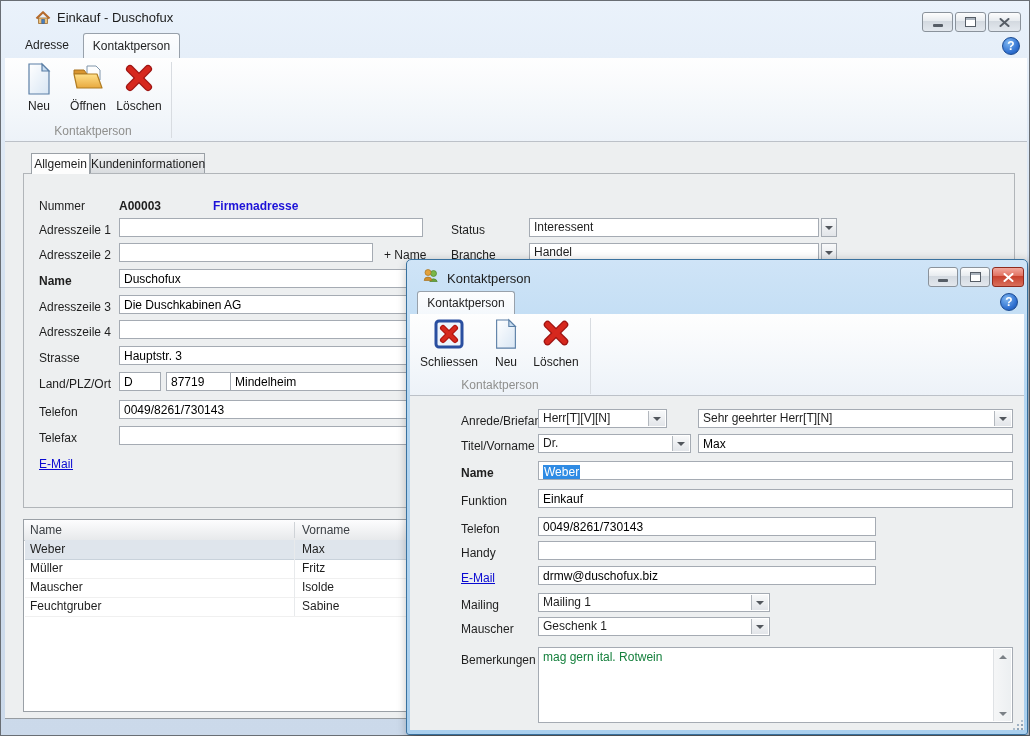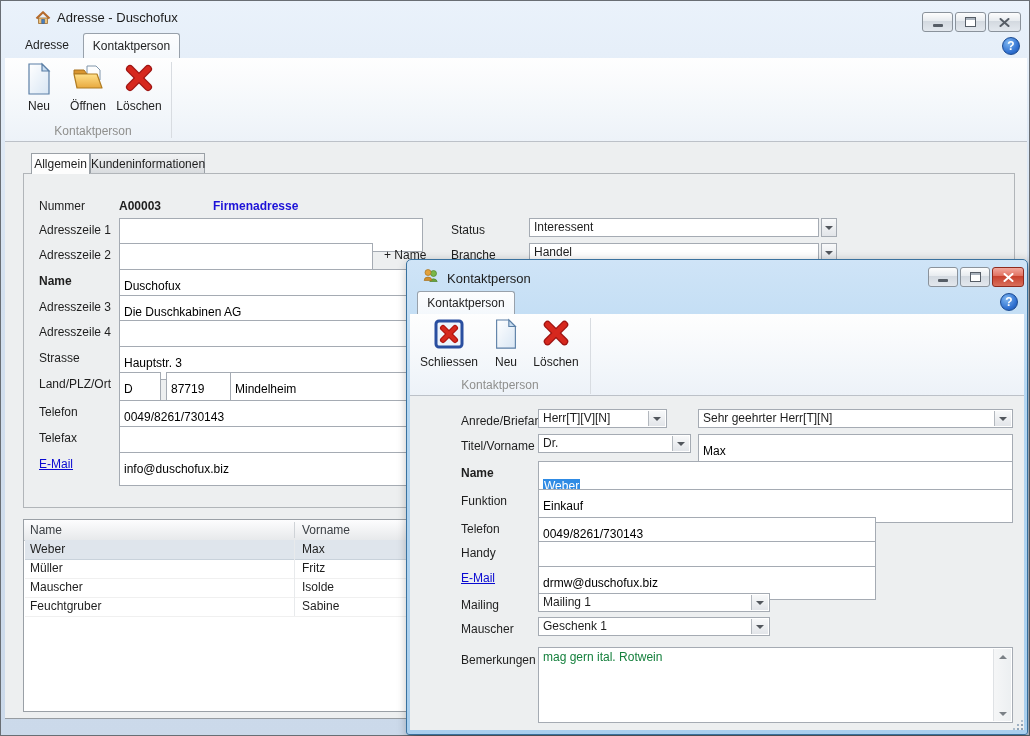--- a/index.html
+++ b/index.html
@@ -45,21 +45,21 @@
   .content{background:#edeff0;border-bottom:1px solid #979ca1;}
   .itab{height:21px;line-height:21px;text-align:center;border:1px solid #9aa0a6;}
   .itab.active{background:#fdfdfd;border-bottom:none;z-index:3;}
   .itab.inactive{background:linear-gradient(#f2f3f4,#d9dcdf);}
   .groupbox{border:1px solid #b1b5b9;}
 
   
   .lbl{height:19px;line-height:19px;white-space:nowrap;}
   .lbl.bold{font-weight:bold;}
   .lbl.link{color:#0a0ad2;text-decoration:underline;cursor:pointer;}
-  .inp{height:19px;border:1px solid #a5abb3;background:#fff;padding:16px 4px;
+  .inp{height:19px;border:1px solid #a5abb3;background:#fff;padding:2px 4px;
     font-family:"Liberation Sans",sans-serif;font-size:12px;color:#000;line-height:17px;}
   input.inp{outline:none;}
   .combo{height:19px;border:1px solid #a5abb3;background:#fff;padding:0 20px 0 4px;
     line-height:17px;white-space:nowrap;overflow:hidden;}
   .combo .btn{position:absolute;top:1px;right:1px;bottom:1px;width:16px;
     background:linear-gradient(#f8f9fa,#e2e5e9);border-left:1px solid #b3b8be;
     display:flex;align-items:center;justify-content:center;}
   .arrow-dn{width:0;height:0;border-left:4px solid transparent;border-right:4px solid transparent;
     border-top:4px solid #52575d;}
   .arrow-up{width:0;height:0;border-left:4px solid transparent;border-right:4px solid transparent;
@@ -105,21 +105,21 @@
 
   <div class="abs main-window">
 
     <div class="abs" style="left:34px;top:9px;width:16px;height:16px;">
       <svg width="16" height="16" viewBox="0 0 16 16">
         <path d="M1.5 8.5 L8 2.2 L14.5 8.5" fill="none" stroke="#b56a2c" stroke-width="2.2" stroke-linejoin="round"></path>
         <path d="M3.5 8 v5.5 h9 V8 z" fill="#ecc27c" stroke="#9a6930" stroke-width="0.8"></path>
         <rect x="6.8" y="9.4" width="2.6" height="4" fill="#4a7fc0" stroke="#2f5f9b" stroke-width="0.6"></rect>
       </svg>
     </div>
-    <div class="abs titlebar-text" style="left:56px;top:7px;">Adresse - Duschofux</div>
+    <div class="abs titlebar-text" style="left:56px;top:7px;">Einkauf - Duschofux</div>
 
     <div class="abs winbtn" style="left:921px;top:11px;width:31px;">
       <div class="glyph-min"></div>
     </div>
     <div class="abs winbtn" style="left:954px;top:11px;width:31px;">
       <div class="glyph-restore"></div>
     </div>
     <div class="abs winbtn" style="left:987px;top:11px;width:33px;">
       <svg width="11" height="9" viewBox="0 0 11 9">
         <line class="xline" x1="1.5" y1="1" x2="9.5" y2="8"></line>
@@ -227,21 +227,20 @@
       <input class="abs inp" style="left: 161px; top: 230px; width: 68px;" readonly="" value="87719">
       <input class="abs inp" style="left: 225px; top: 230px; width: 216px;" readonly="" value="Mindelheim">
 
       <div class="abs lbl" style="left:34px;top:261px;">Telefon</div>
       <input class="abs inp" style="left: 114px; top: 258px; width: 327px;" readonly="" value="0049/8261/730143">
 
       <div class="abs lbl" style="left:34px;top:287px;">Telefax</div>
       <input class="abs inp" style="left: 114px; top: 284px; width: 327px;" readonly="" value="">
 
       <div class="abs lbl link" style="left:34px;top:313px;">E-Mail</div>
-      <input class="abs inp" style="left: 114px; top: 310px; width: 327px;" readonly="" value="info@duschofux.biz">
 
       <div class="abs table" style="left:18px;top:377px;width:992px;height:193px;">
         <div class="thead">
           <span class="c1">Name</span>
           <span class="c2">Vorname</span>
           <span class="cd"></span>
         </div>
         <div class="trow sel" style="top:20px;">
           <span class="c1">Weber</span>
           <span class="cd"></span>

